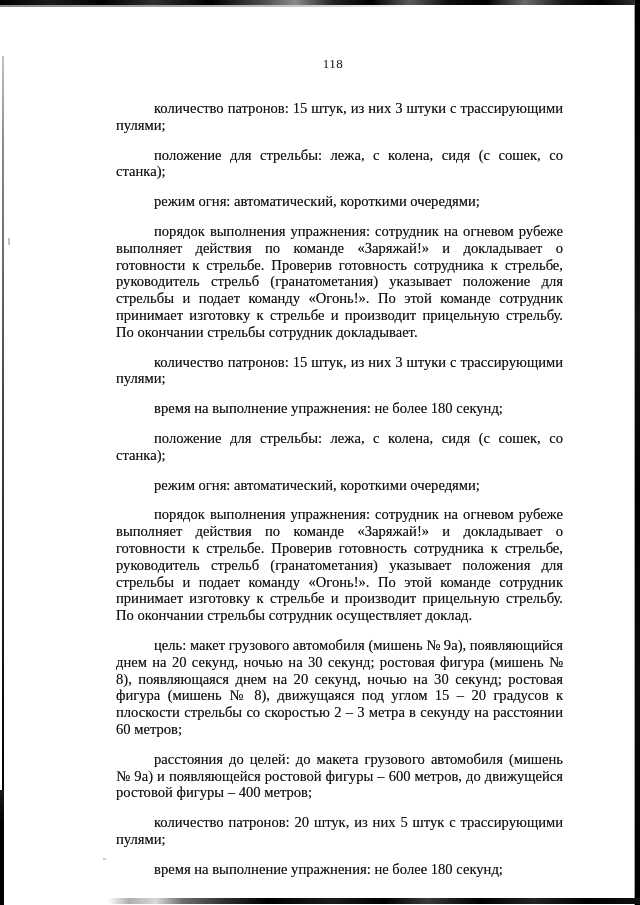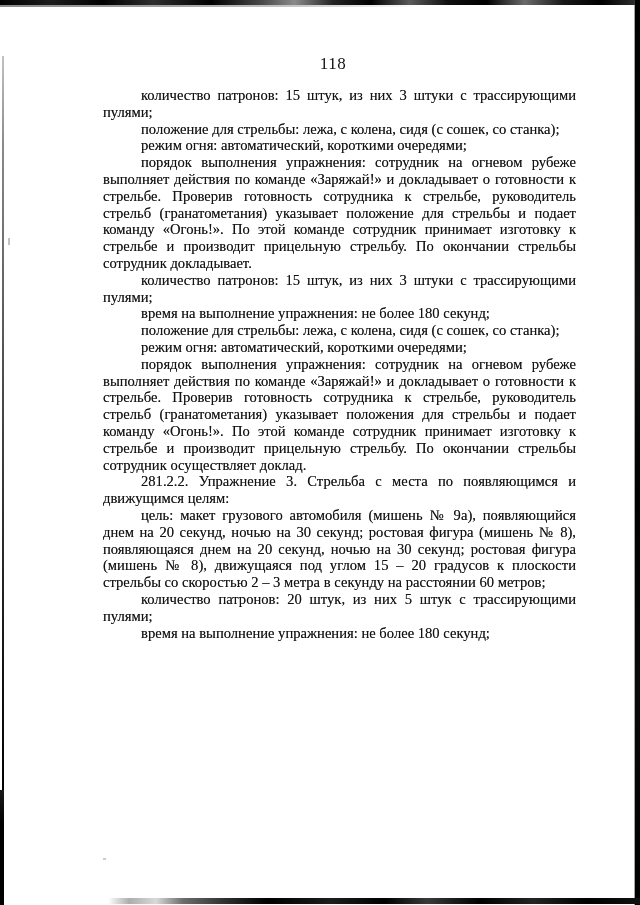--- a/index.html
+++ b/index.html
@@ -72,35 +72,35 @@
   .speck-2 {
     position: absolute; left: 103px; top: 858px;
     width: 3px; height: 2px; background: #aaa; opacity: .6;
   }
   
   .page-number {
     position: absolute;
     top: 56px; left: 103px;
     width: 460px;
     text-align: center;
-    font-size: 17px;
+    font-size: 13px;
     line-height: 16px;
     letter-spacing: .5px;
   }
   .content {
     position: absolute;
     top: 87px; left: 103px;
     width: 473px;
     font-size: 14.6px;
     line-height: 16.8px;
     text-align: justify;
     text-shadow: 0 0 .35px rgba(0,0,0,.55);
   }
   .content p {
-    margin: 0;
+    margin: 13px;
     padding: 0;
     text-indent: 38px;
     hyphens: none;
   }
 </style>
 </head>
 <body>
 
 <div class="page">
 
@@ -118,19 +118,19 @@
   <div class="content">
     <p>количество патронов: 15 штук, из них 3 штуки с трассирующими пулями;</p>
     <p>положение для стрельбы: лежа, с колена, сидя (с сошек, со станка);</p>
     <p>режим огня: автоматический, короткими очередями;</p>
     <p>порядок выполнения упражнения: сотрудник на огневом рубеже выполняет действия по команде «Заряжай!» и докладывает о готовности к стрельбе. Проверив готовность сотрудника к стрельбе, руководитель стрельб (гранатометания) указывает положение для стрельбы и подает команду «Огонь!». По этой команде сотрудник принимает изготовку к стрельбе и производит прицельную стрельбу. По окончании стрельбы сотрудник докладывает.</p>
     <p>количество патронов: 15 штук, из них 3 штуки с трассирующими пулями;</p>
     <p>время на выполнение упражнения: не более 180 секунд;</p>
     <p>положение для стрельбы: лежа, с колена, сидя (с сошек, со станка);</p>
     <p>режим огня: автоматический, короткими очередями;</p>
     <p>порядок выполнения упражнения: сотрудник на огневом рубеже выполняет действия по команде «Заряжай!» и докладывает о готовности к стрельбе. Проверив готовность сотрудника к стрельбе, руководитель стрельб (гранатометания) указывает положения для стрельбы и подает команду «Огонь!». По этой команде сотрудник принимает изготовку к стрельбе и производит прицельную стрельбу. По окончании стрельбы сотрудник осуществляет доклад.</p>
-    <p>281.2.2. Упражнение 3. Стрельба с места по появляющимся и движущимся целям:</p>
     <p>цель: макет грузового автомобиля (мишень № 9а), появляющийся днем на 20 секунд, ночью на 30 секунд; ростовая фигура (мишень № 8), появляющаяся днем на 20 секунд, ночью на 30 секунд; ростовая фигура (мишень № 8), движущаяся под углом 15 – 20 градусов к плоскости стрельбы со скоростью 2 – 3 метра в секунду на расстоянии 60 метров;</p>
+    <p>расстояния до целей: до макета грузового автомобиля (мишень № 9а) и появляющейся ростовой фигуры – 600 метров, до движущейся ростовой фигуры – 400 метров;</p>
     <p>количество патронов: 20 штук, из них 5 штук с трассирующими пулями;</p>
     <p>время на выполнение упражнения: не более 180 секунд;</p>
   </div>
 
 </div>
 
 </body></html>

